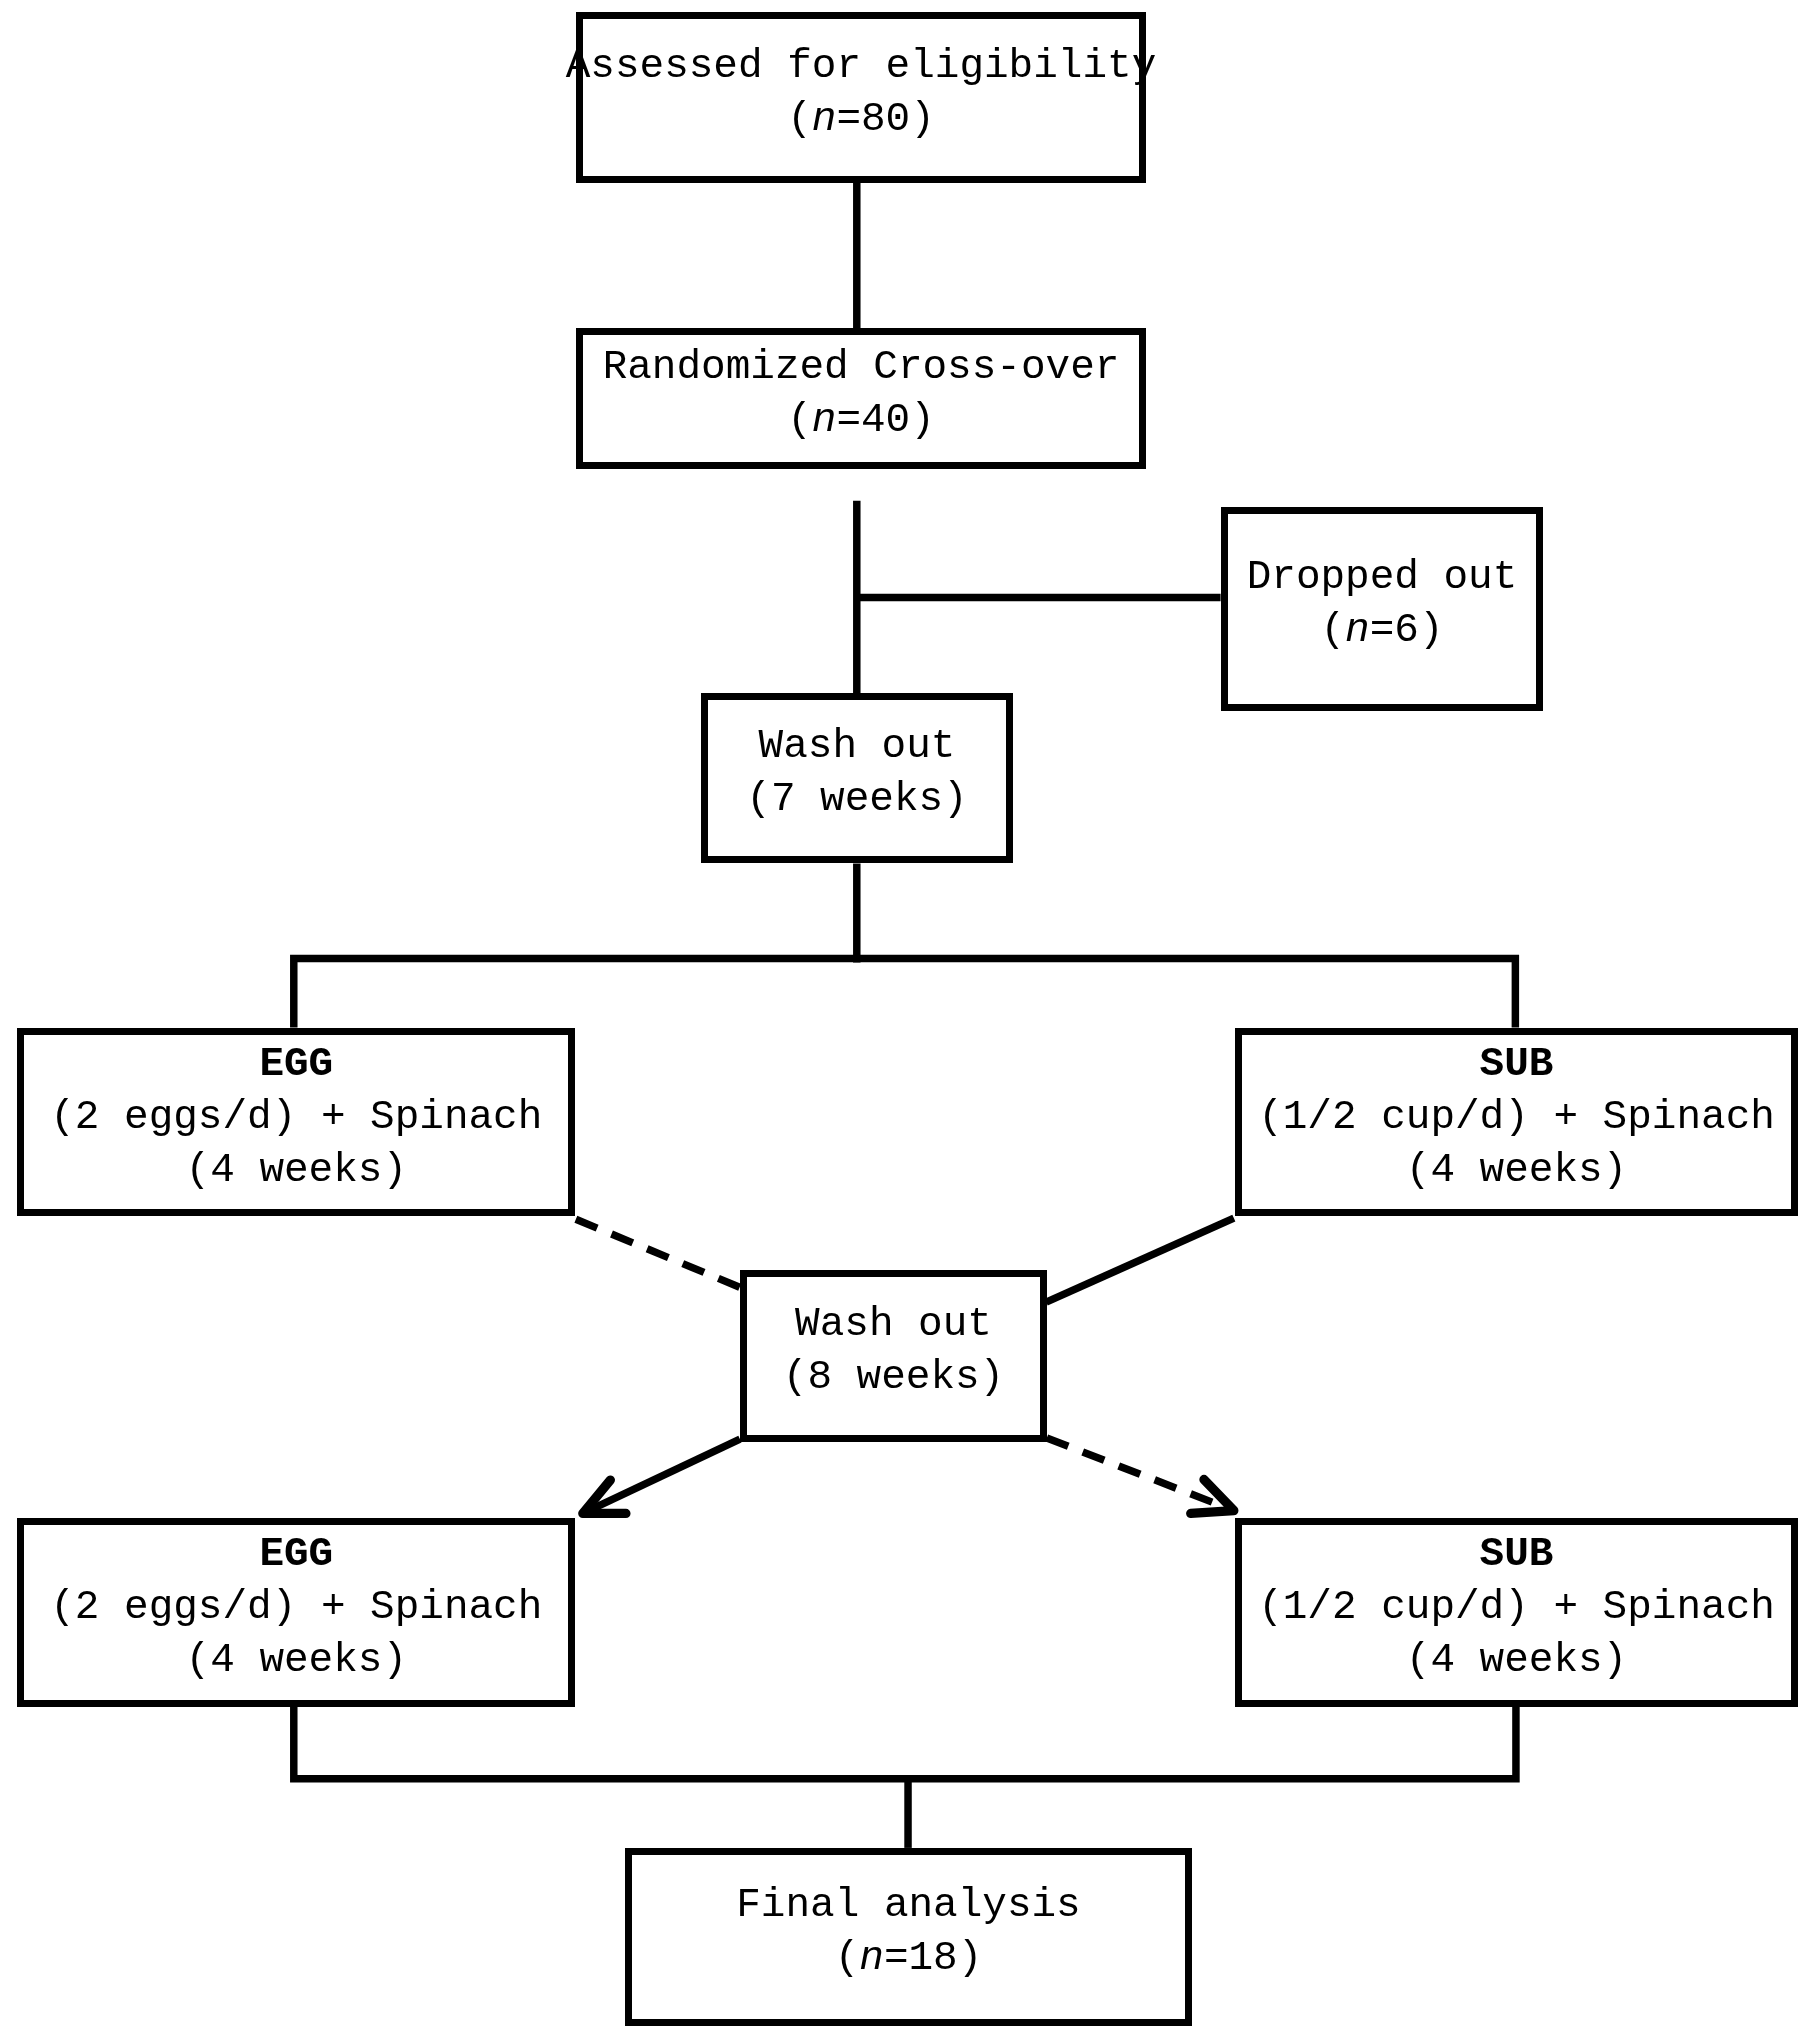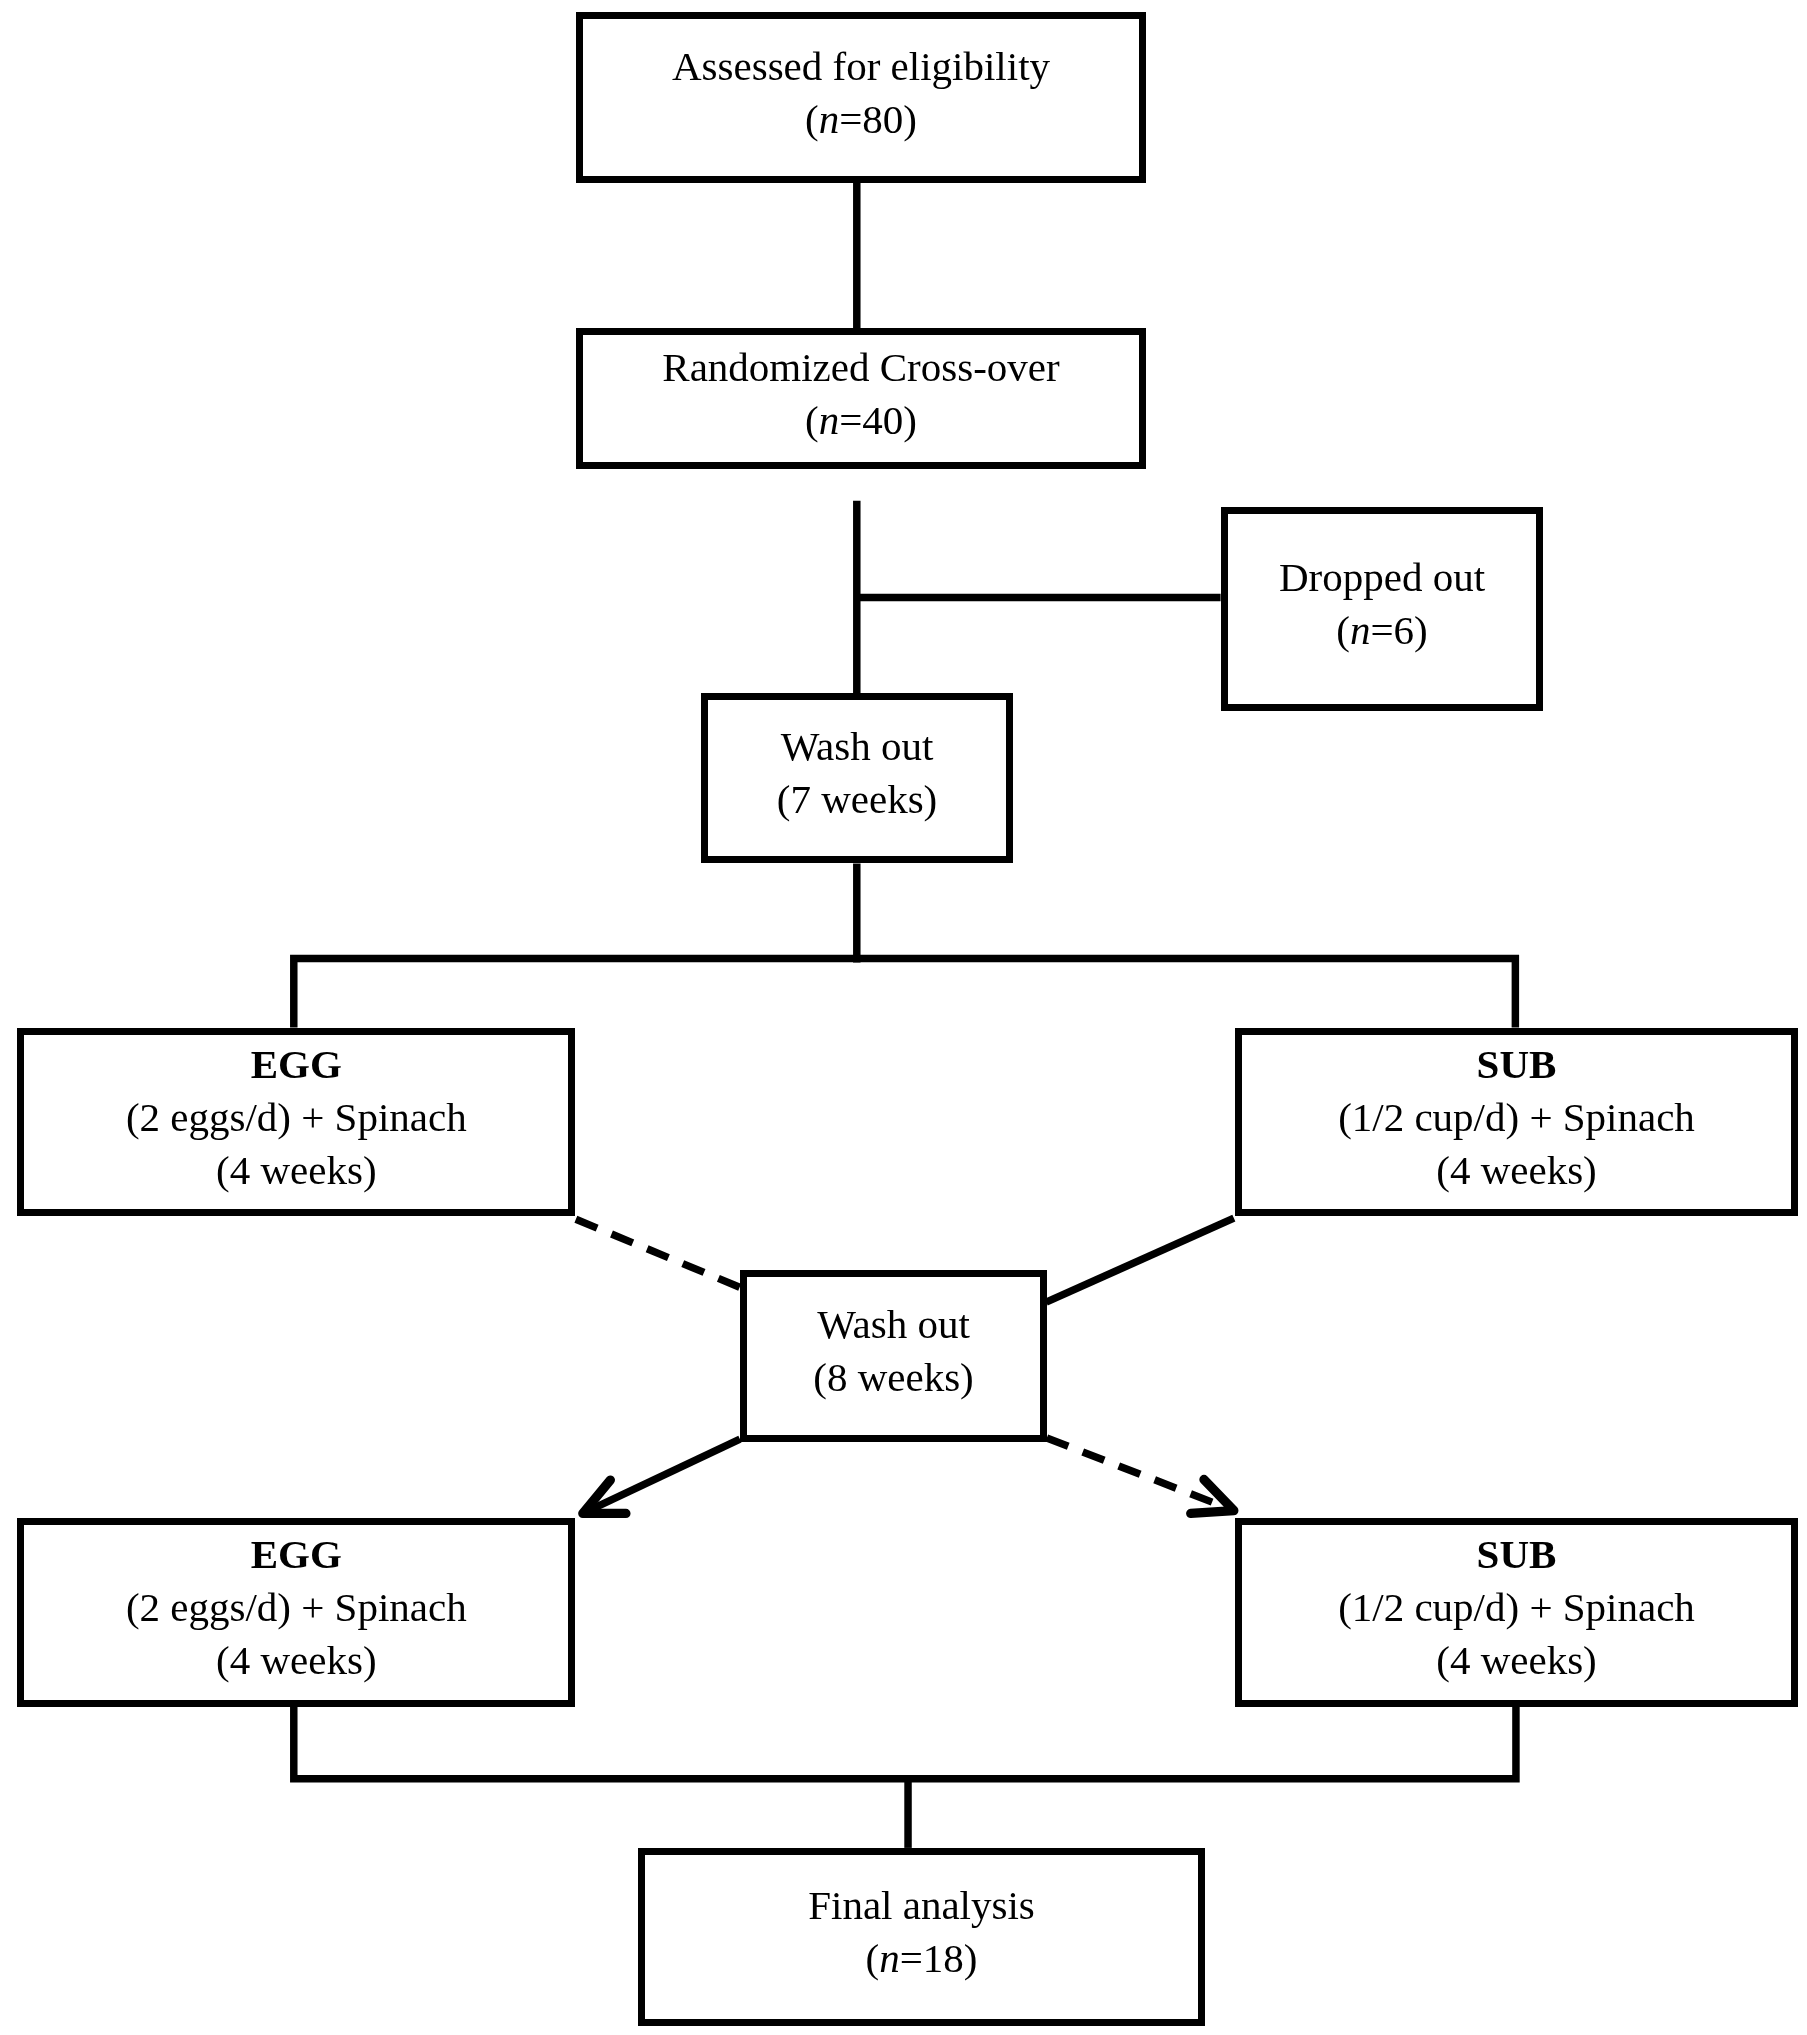--- a/index.html
+++ b/index.html
@@ -30,21 +30,21 @@
     z-index: 2;
     display: flex;
     flex-direction: column;
     align-items: center;
     justify-content: center;
     text-align: center;
     font-size: 41px;
     line-height: 53px;
     padding-bottom: 9.2px;
   }
-  .line { white-space: nowrap; }
+  .line { white-space: nowrap; font-family: Liberation Mono, monospace; }
   .bold { font-weight: 700; }
   .it { font-style: italic; }
   path { stroke: #000000; fill: none; }
   .conn { stroke-width: 13px; }
   .dashed { stroke-dasharray: 40 27; }
   .barb { stroke-width: 16px; stroke-linecap: round; }
 </style>
 </head>
 <body>
 
@@ -108,19 +108,19 @@
     <div class="line">(2 eggs/d) + Spinach</div>
     <div class="line">(4 weeks)</div>
   </div>
 
   <div class="box" style="left:1235px; top:1518px; width:563px; height:189px;">
     <div class="line bold">SUB</div>
     <div class="line">(1/2 cup/d) + Spinach</div>
     <div class="line">(4 weeks)</div>
   </div>
 
-  <div class="box" style="left:625px; top:1848px; width:567px; height:178px;margin-left:13px;">
+  <div class="box" style="left:625px; top:1848px; width:567px; height:178px;">
     <div class="line">Final analysis</div>
     <div class="line"><span>(</span><span class="it">n</span><span>=18)</span></div>
   </div>
 
 </div>
 
 
 </body></html>

